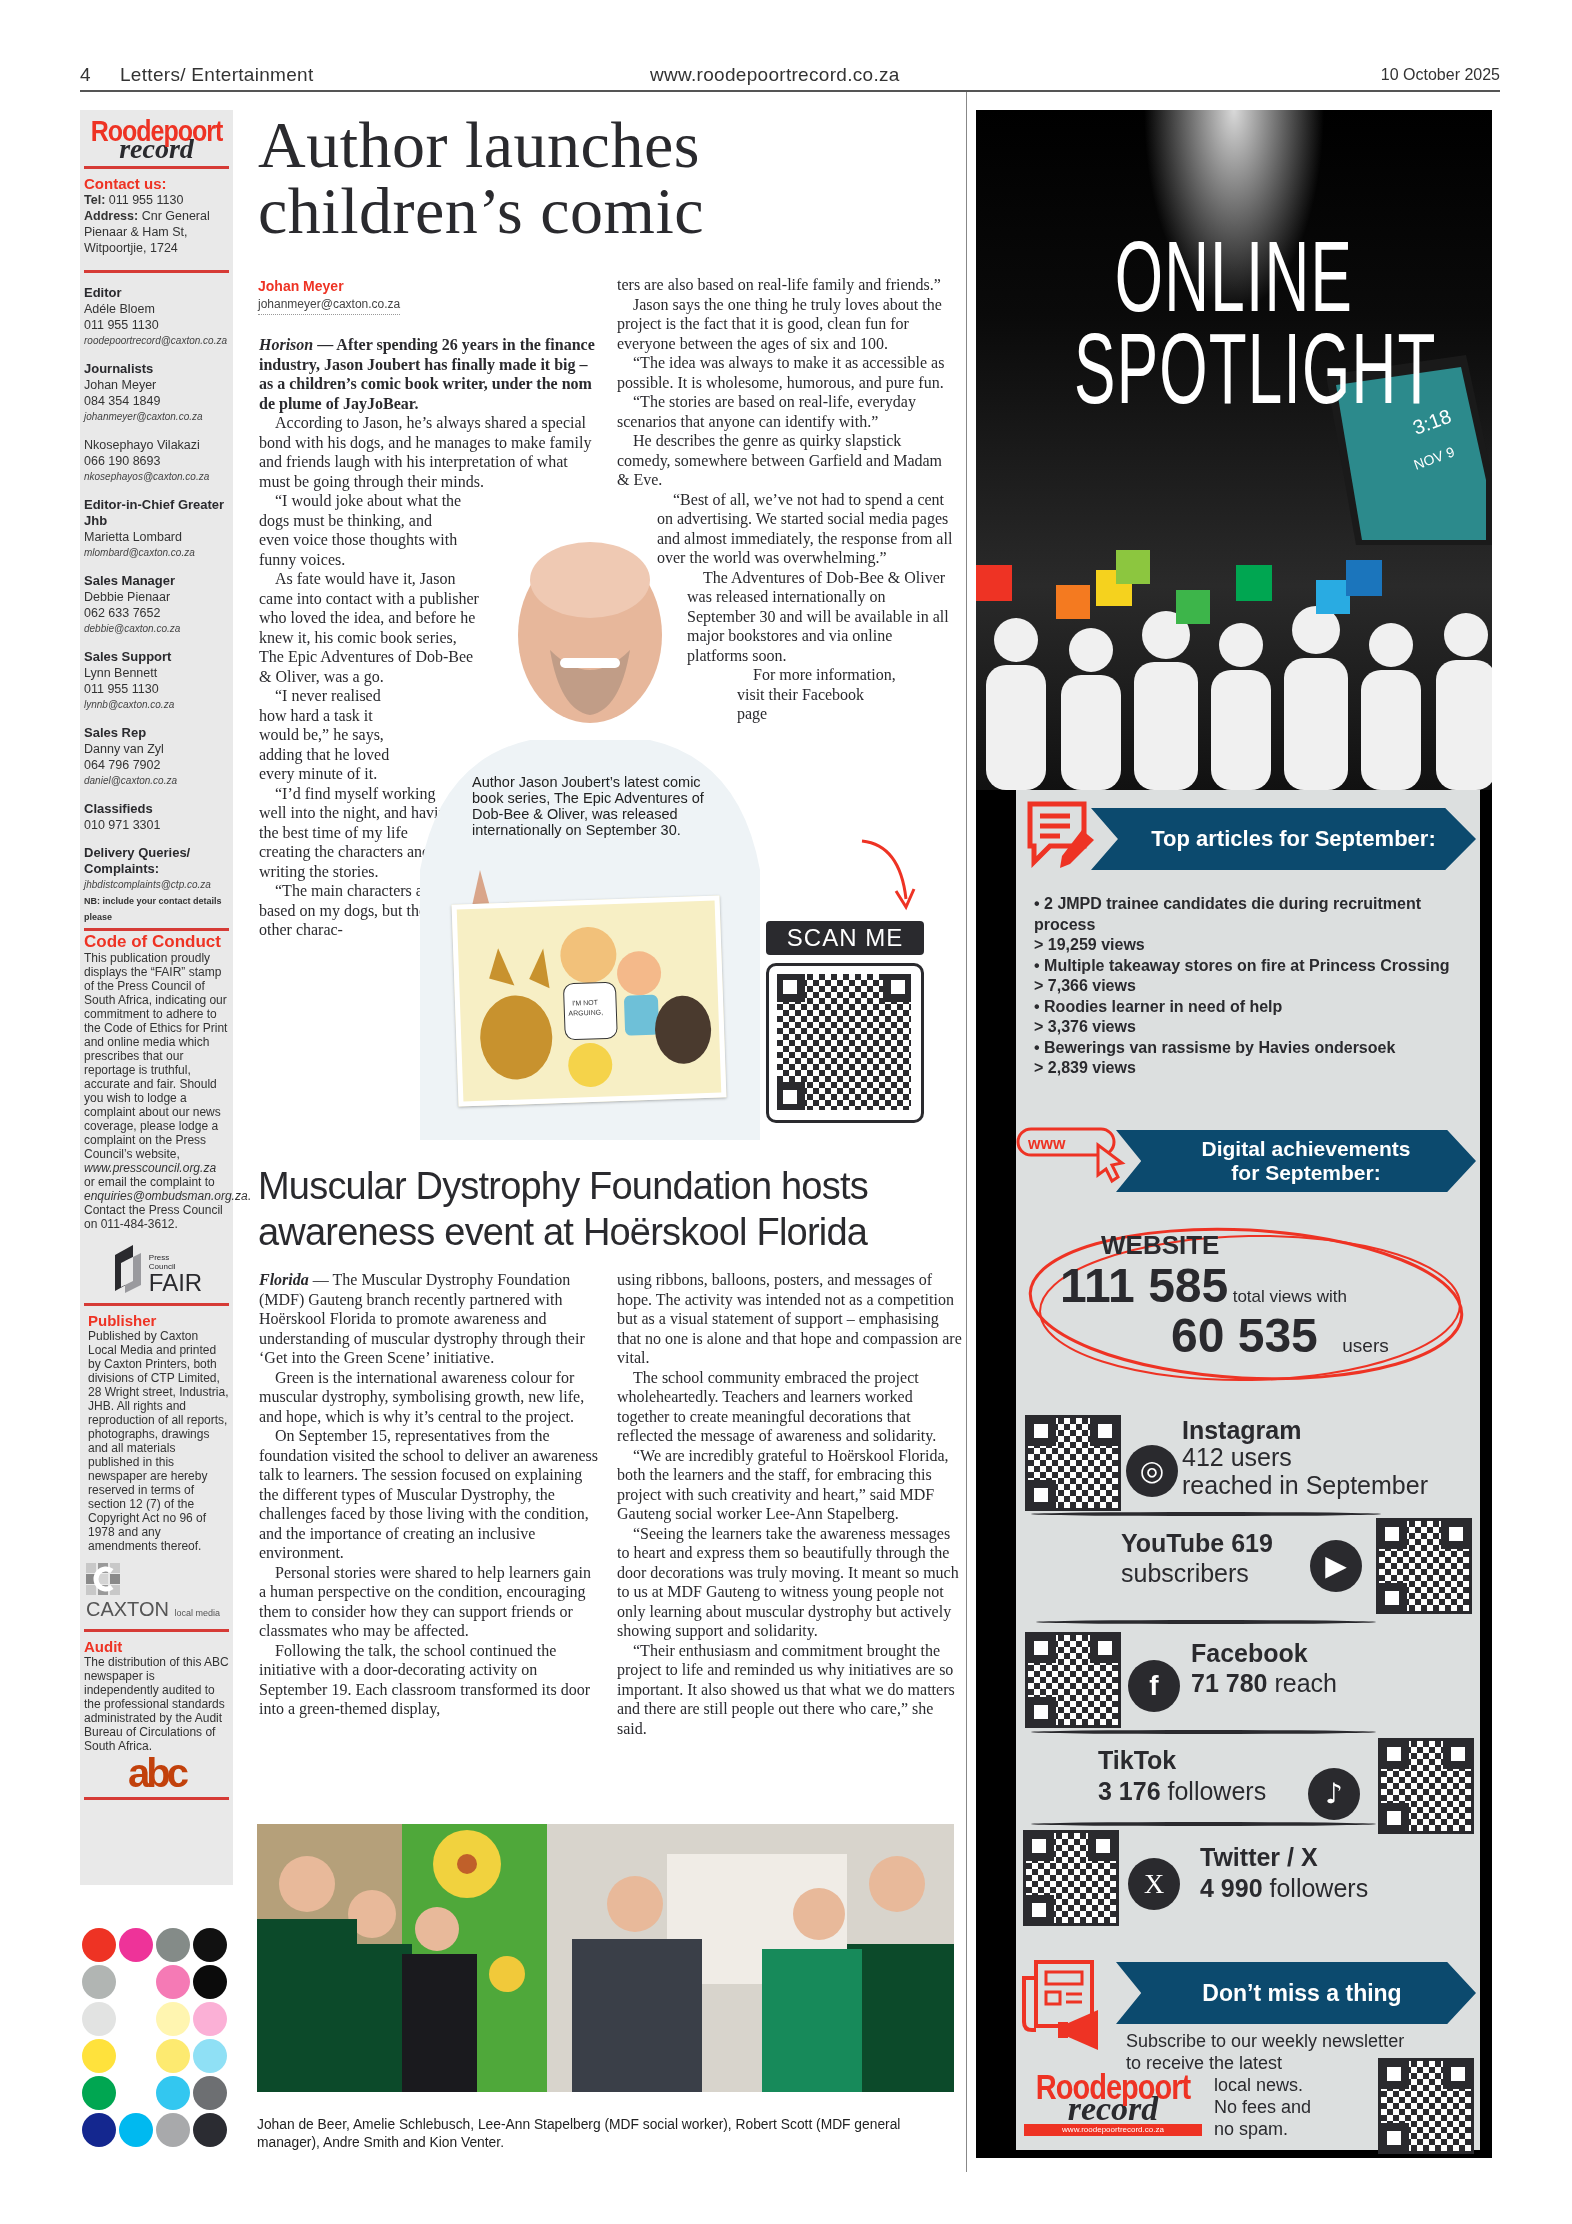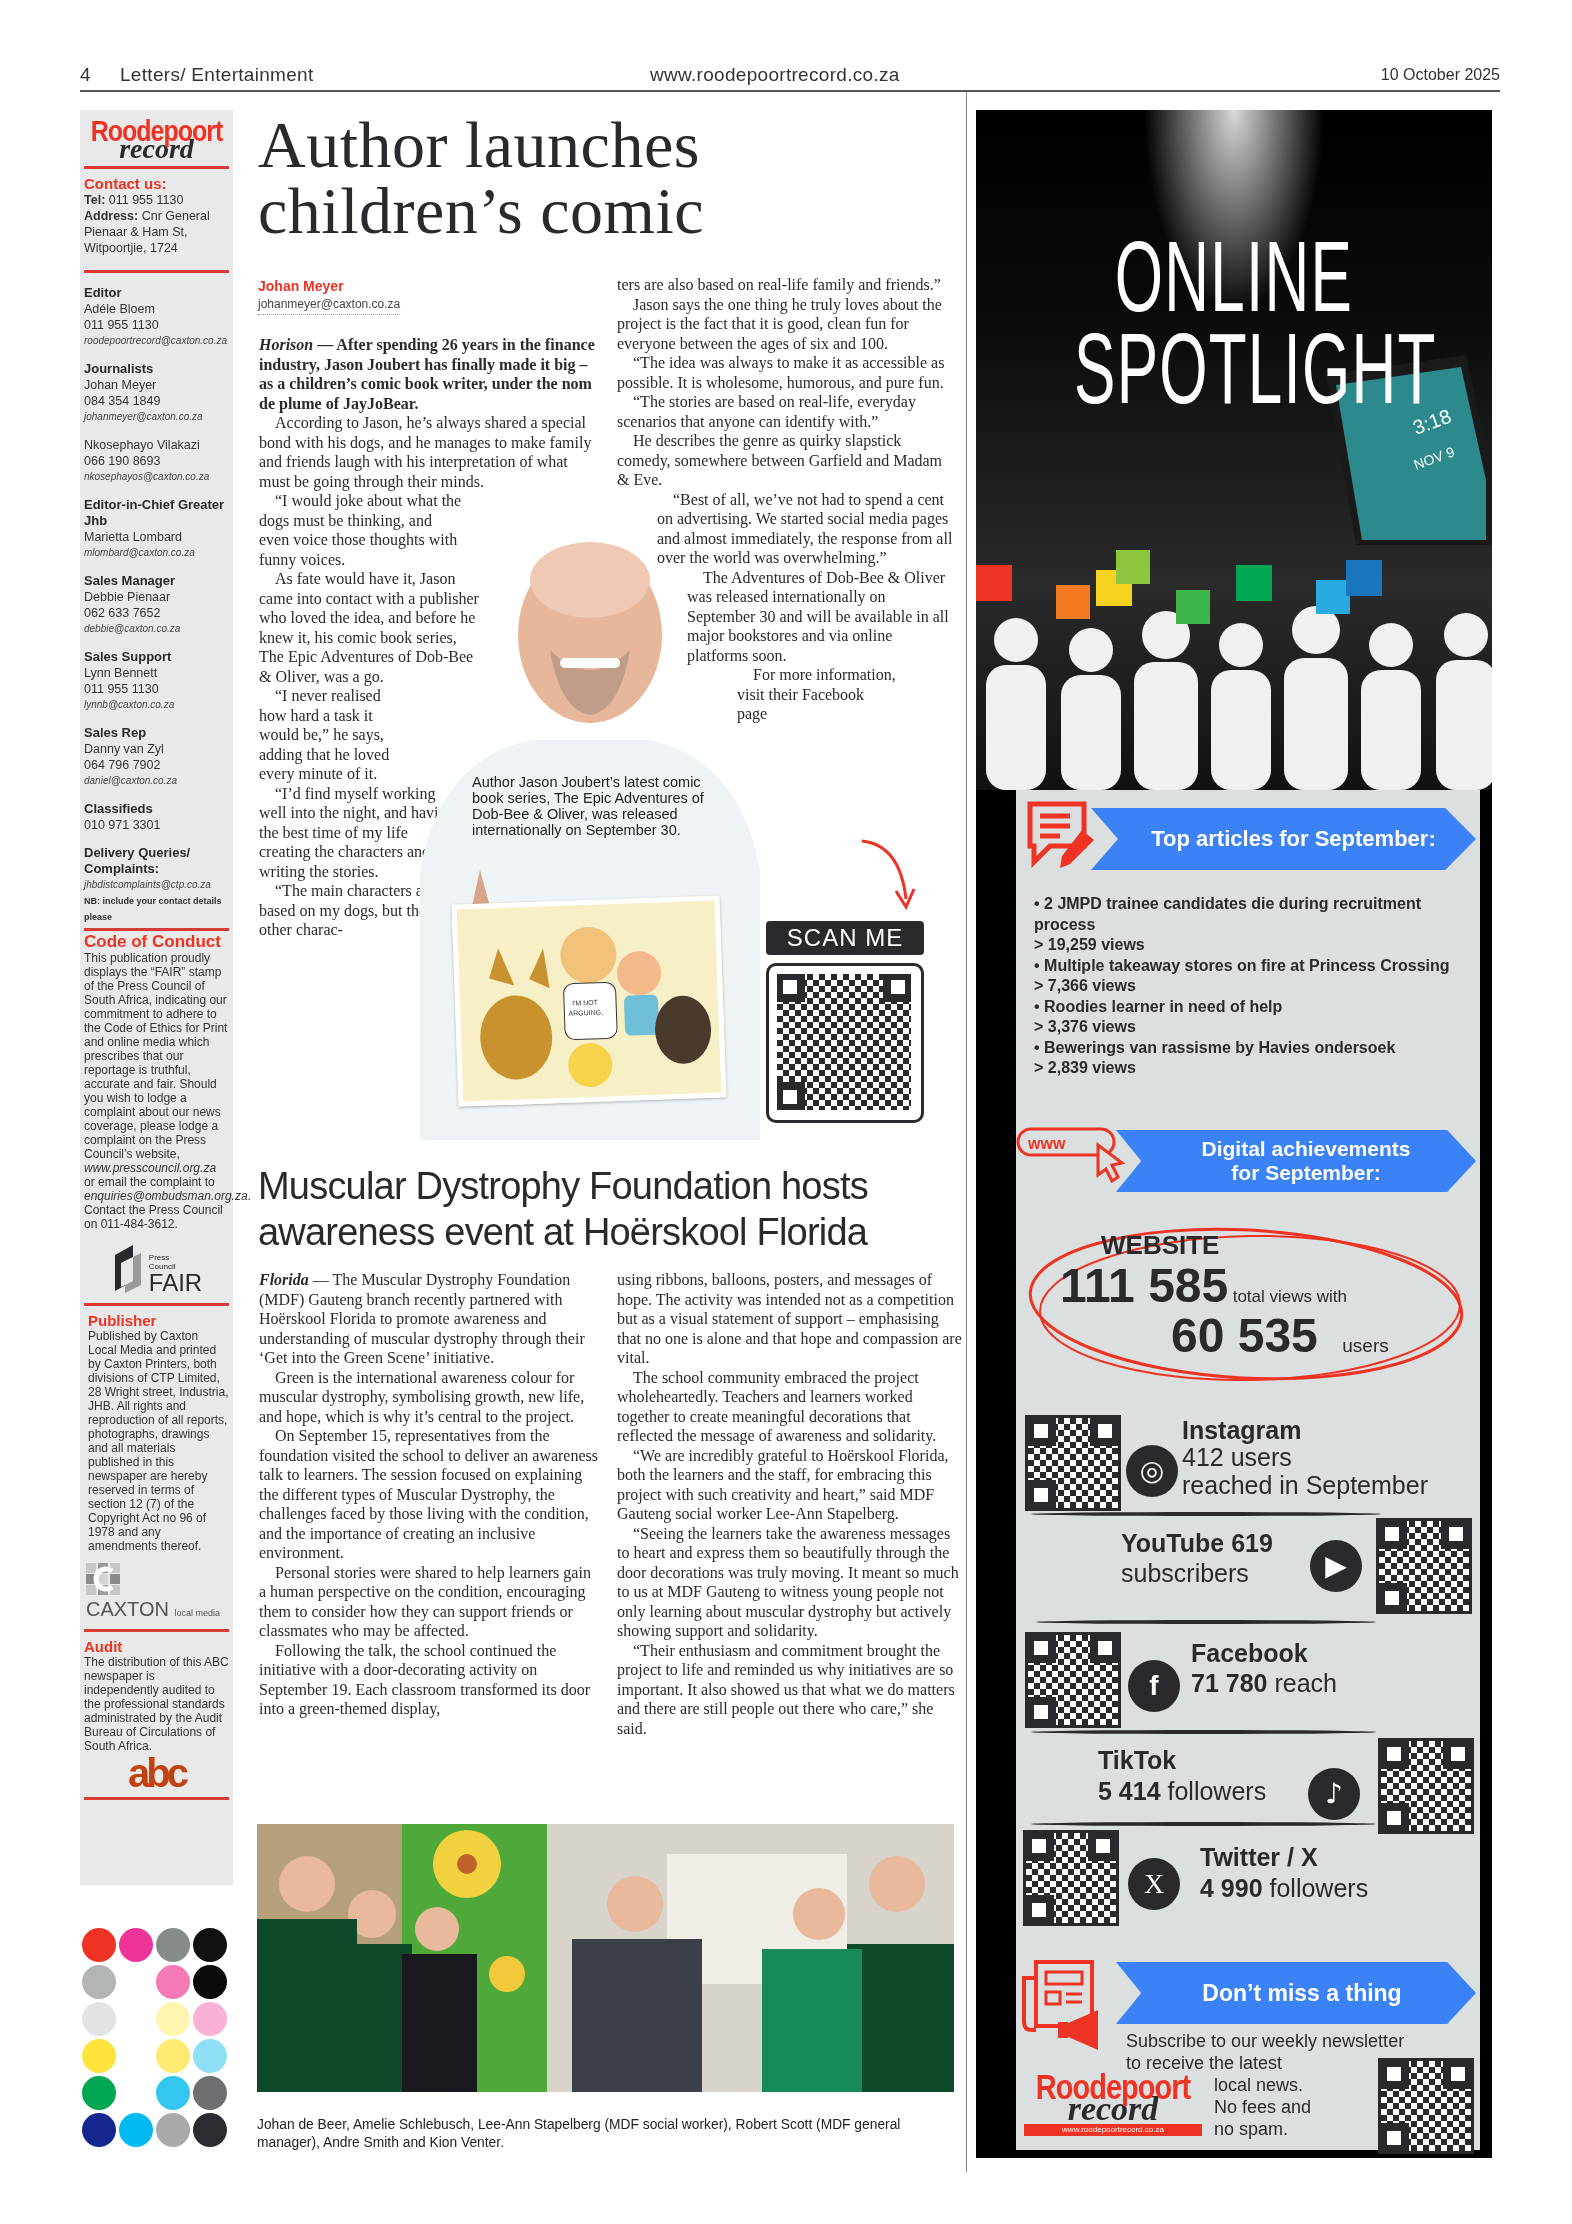--- a/index.html
+++ b/index.html
@@ -61,21 +61,21 @@
   #a2-col1 { left: 259px; top: 1270px; width: 340px; }
   #a2-col2 { left: 617px; top: 1270px; width: 345px; }
   #photo-group { left: 257px; top: 1824px; width: 697px; height: 268px; overflow: hidden; }
   #caption2 { left: 257px; top: 2116px; width: 700px; font-family: "Liberation Sans", sans-serif; font-size: 13.8px; line-height: 18px; color: #222; }
 
   
   #ad { left: 976px; top: 110px; width: 516px; height: 2048px; background: #000; }
   #ad-hero { position: absolute; left: 0; top: 0; width: 516px; height: 680px; overflow: hidden; background: radial-gradient(ellipse 90px 200px at 50% 0%, rgba(255,255,255,0.85), rgba(255,255,255,0) 100%), linear-gradient(#000 0%, #0a0a0a 30%, #2a2a2a 70%, #111 100%); }
   #ad-title { position: absolute; left: 0; top: 120px; width: 516px; text-align: center; color: #fff; font-family: "Liberation Sans Narrow", "Liberation Sans", sans-serif; font-size: 100px; line-height: 92px; letter-spacing: 2px; transform: scaleX(0.62); }
   #ad-panel { position: absolute; left: 40px; top: 680px; width: 464px; height: 1360px; background: #dcdfdf; }
-  .banner { position: absolute; background: #3b82f6; color: #fff; font-family: "Liberation Sans", sans-serif; font-weight: bold; text-align: center; clip-path: polygon(0 0, 92% 0, 100% 50%, 92% 100%, 0 100%, 7% 50%); }
+  .banner { position: absolute; background: #0c4a6e; color: #fff; font-family: "Liberation Sans", sans-serif; font-weight: bold; text-align: center; clip-path: polygon(0 0, 92% 0, 100% 50%, 92% 100%, 0 100%, 7% 50%); }
   .ad-list { position: absolute; font-family: "Liberation Sans", sans-serif; font-weight: bold; color: #2a2a2e; font-size: 16px; line-height: 20.5px; }
   .qr { position: absolute; width: 96px; height: 96px; background:
       linear-gradient(#2a2a2e,#2a2a2e) 0 0/28px 28px no-repeat,
       linear-gradient(#2a2a2e,#2a2a2e) 100% 0/28px 28px no-repeat,
       linear-gradient(#2a2a2e,#2a2a2e) 0 100%/28px 28px no-repeat,
       repeating-conic-gradient(#2a2a2e 0 25%, #fff 0 50%) 0 0/12px 12px;
       border: 3px solid #2a2a2e; }
   .qr::after { content: ""; position: absolute; inset: 0; background:
       linear-gradient(#fff,#fff) 6px 6px/14px 14px no-repeat,
       linear-gradient(#fff,#fff) calc(100% - 6px) 6px/14px 14px no-repeat,
@@ -441,21 +441,21 @@
 
     <div class="qr" style="left:9px;top:842px"></div>
     <div class="soc-icon" style="left:112px;top:870px;font-family:'Liberation Sans',sans-serif">f</div>
     <div class="soc-name" style="left:175px;top:848px">Facebook</div>
     <div class="soc-val" style="left:175px;top:878px"><b>71 780</b><span> reach</span></div>
     <div class="brush" style="left:15px;top:940px;width:345px"></div>
 
     <div class="qr" style="left:362px;top:948px"></div>
     <div class="soc-icon" style="left:292px;top:978px">♪</div>
     <div class="soc-name" style="left:82px;top:955px">TikTok</div>
-    <div class="soc-val" style="left:82px;top:986px"><b>5 414</b><span> followers</span></div>
+    <div class="soc-val" style="left:82px;top:986px"><b>3 176</b><span> followers</span></div>
     <div class="brush" style="left:15px;top:1032px;width:345px"></div>
 
     <div class="qr" style="left:7px;top:1040px"></div>
     <div class="soc-icon" style="left:112px;top:1068px;font-family:'Liberation Serif',serif;font-weight:normal">X</div>
     <div class="soc-name" style="left:184px;top:1052px">Twitter / X</div>
     <div class="soc-val" style="left:184px;top:1083px"><b>4 990</b><span> followers</span></div>
 
     <svg style="position:absolute;left:2px;top:1168px" width="96" height="96" viewBox="0 0 96 96">
       <rect x="18" y="4" width="56" height="64" stroke="#ee3324" stroke-width="4" fill="none"></rect>
       <path d="M18 20 H6 V64 Q6 72 14 72 H18" stroke="#ee3324" stroke-width="4" fill="none"></path>

